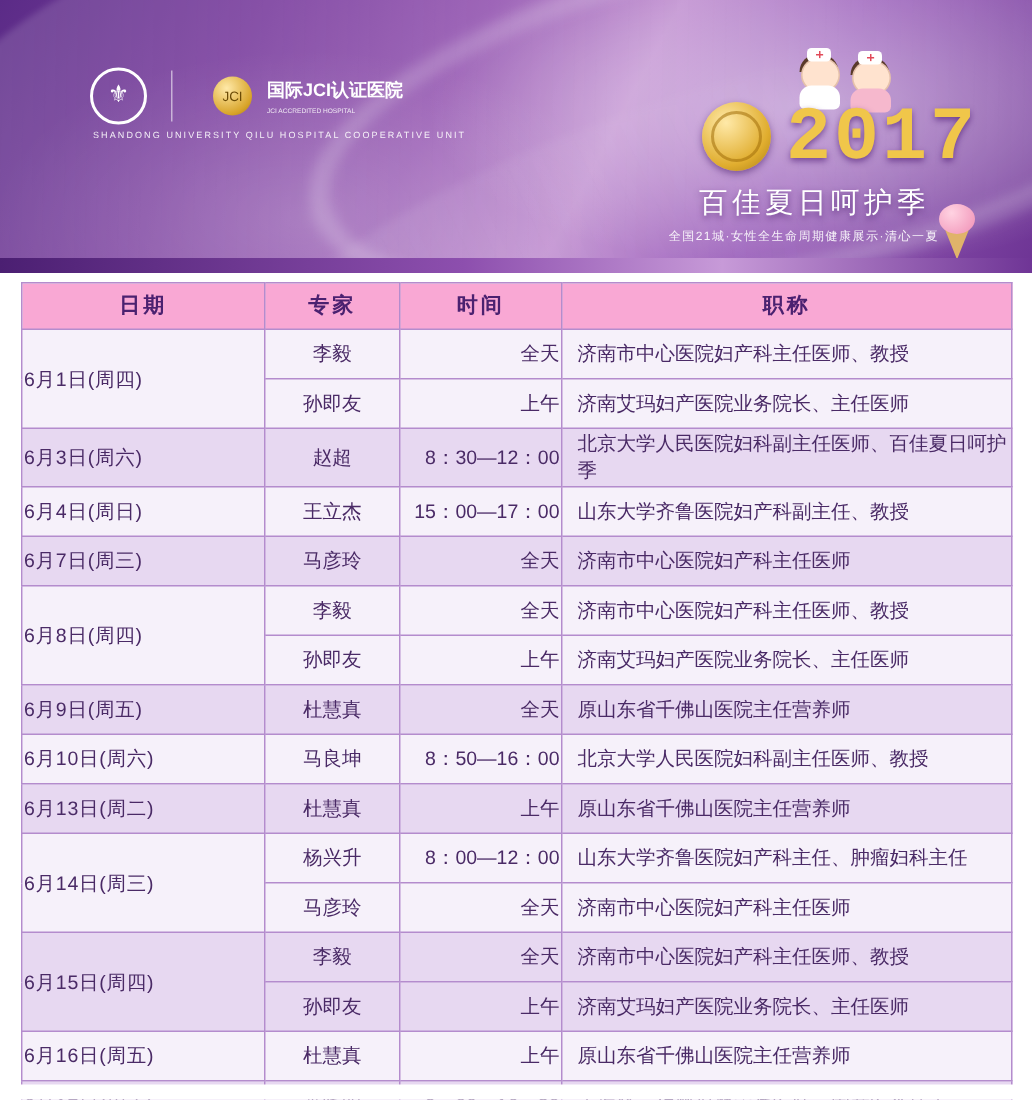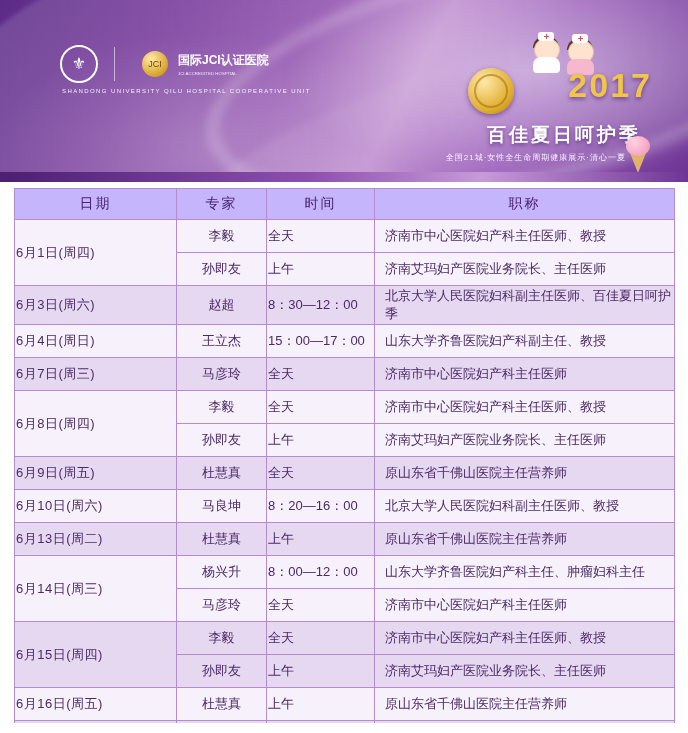--- a/index.html
+++ b/index.html
@@ -140,22 +140,22 @@
 
   
   .campaign {
     position: absolute;
     right: 26px; top: 28px;
     width: 300px; height: 150px;
   }
   .year-2017 {
     position: absolute;
     right: 10px; top: 40px;
-    font-family: Liberation Sans, sans-serif;
-    font-size: 34px;
+    font-family: Liberation Mono, monospace;
+    font-size: 50px;
     font-weight: bold;
     letter-spacing: 2px;
     color: #f0c64a;
     text-shadow: 0 2px 4px rgba(70,20,110,.6);
     line-height: 1;
   }
   .medal {
     position: absolute;
     right: 148px; top: 40px;
     width: 46px; height: 46px;
@@ -166,25 +166,25 @@
   .medal-inner {
     position: absolute;
     left: 50%; top: 50%;
     transform: translate(-50%,-50%);
     width: 30px; height: 30px;
     border-radius: 50%;
     border: 2px solid rgba(160,110,10,.55);
   }
   .campaign-sub {
     position: absolute;
-    right: 21px; top: 94px;
+    right: 42px; top: 94px;
     color: #ffffff;
     font-family: "DejaVu Serif", "Liberation Serif", serif;
     font-size: 19px;
-    font-weight: bold;
+    font-weight: normal;
     letter-spacing: 3px;
     text-shadow: 0 2px 4px rgba(60,15,95,.6);
     white-space: nowrap;
   }
   .campaign-note {
     position: absolute;
     right: 36px; top: 124px;
     color: rgba(255,255,255,.9);
     font-size: 8px;
     letter-spacing: 1px;
@@ -256,23 +256,23 @@
     border-collapse: collapse;
     table-layout: fixed;
   }
   table.schedule th, table.schedule td {
     border: 1px solid #b48ccd;
     height: 30px;
     font-size: 13px;
     color: #4a2a66;
   }
   table.schedule thead th {
-    background: #c4b5fd;
+    background: #f9a8d4;
     color: #4b2170;
-    font-weight: normal;
+    font-weight: bold;
     font-size: 14px;
     height: 28px;
     letter-spacing: 2px;
   }
   col.c-date { width: 162px; }
   col.c-expert { width: 90px; }
   col.c-time { width: 108px; }
   col.c-title { width: 300px; }
 
   td.date {
@@ -280,21 +280,21 @@
     letter-spacing: .5px;
     font-size: 14px;
     color: #5b2d80;
   }
   td.expert {
     text-align: center;
     color: #5b2d80;
     font-size: 14px;
   }
   td.time {
-    text-align: left;
+    text-align: right;
     font-size: 13px;
     color: #4a2a66;
   }
   td.titlecol {
     padding-left: 10px;
     font-size: 13px;
     color: #3d2456;
   }
   tr.band-a td { background: #f6f1fa; }
   tr.band-c td { background: #e7d8f1; }
@@ -412,21 +412,21 @@
           </tr>
           <tr class="band-c">
             <td class="date" rowspan="1">6月9日(周五)</td>
             <td class="expert">杜慧真</td>
             <td class="time">全天</td>
             <td class="titlecol">原山东省千佛山医院主任营养师</td>
           </tr>
           <tr class="band-a">
             <td class="date" rowspan="1">6月10日(周六)</td>
             <td class="expert">马良坤</td>
-            <td class="time">8：20—16：00</td>
+            <td class="time">8：50—16：00</td>
             <td class="titlecol">北京大学人民医院妇科副主任医师、教授</td>
           </tr>
           <tr class="band-c">
             <td class="date" rowspan="1">6月13日(周二)</td>
             <td class="expert">杜慧真</td>
             <td class="time">上午</td>
             <td class="titlecol">原山东省千佛山医院主任营养师</td>
           </tr>
           <tr class="band-a">
             <td class="date" rowspan="2">6月14日(周三)</td>

